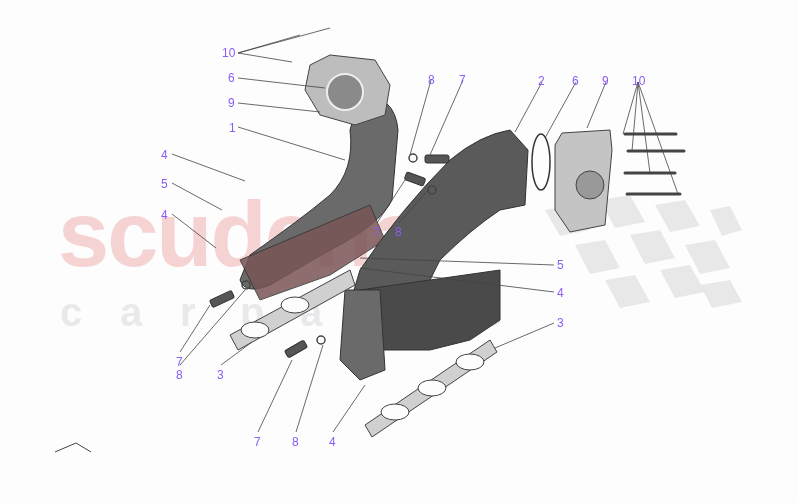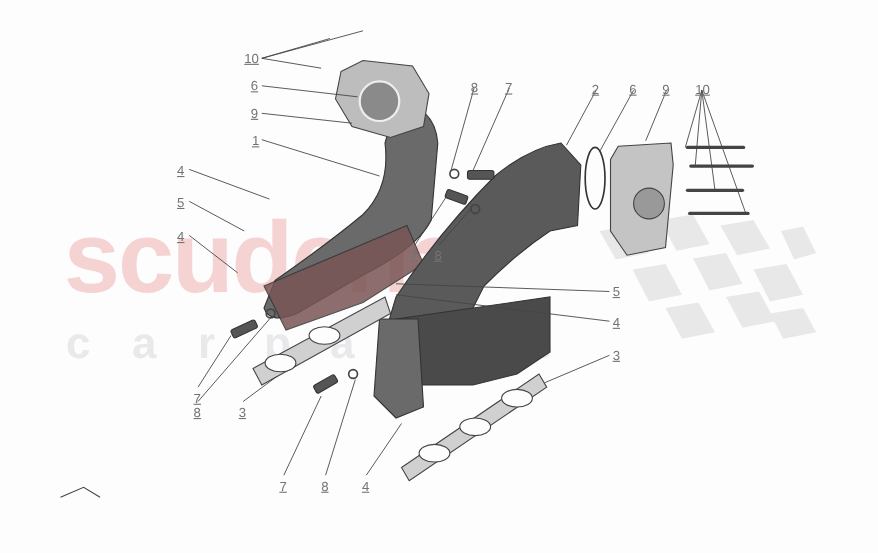--- a/index.html
+++ b/index.html
@@ -1,21 +1,21 @@
 <!DOCTYPE html>
 <html><head>
 <meta charset="utf-8">
 <style>
   html,body{margin:0;padding:0;background:#fdfdfd;}
   #stage{position:relative;width:798px;height:503px;overflow:hidden;background:#fdfdfd;font-family:"Liberation Sans",sans-serif;}
   #stage svg{position:absolute;left:0;top:0;}
   .wm-main{position:absolute;left:58px;top:188px;font-size:92px;font-weight:bold;color:#f6d3d3;letter-spacing:-2px;line-height:1;}
   .wm-sub{position:absolute;left:60px;top:292px;font-size:40px;font-weight:bold;color:#e9e9ec;word-spacing:0;letter-spacing:0;line-height:1;}
   .wm-sub span{display:inline-block;width:60px;}
-  .callout{position:absolute;font-size:12px;color:#737373;line-height:1;text-decoration:underline;}
+  .callout{position:absolute;font-size:12px;color:#8b5cf6;line-height:1;}
 </style>
 </head>
 <body>
 
 <div id="stage">
   <div class="wm-main">scuderia</div>
   <div class="wm-sub">
     <span>c</span><span>a</span><span>r</span><span>p</span><span>a</span><span>r</span><span>t</span><span>s</span>
   </div>
 

